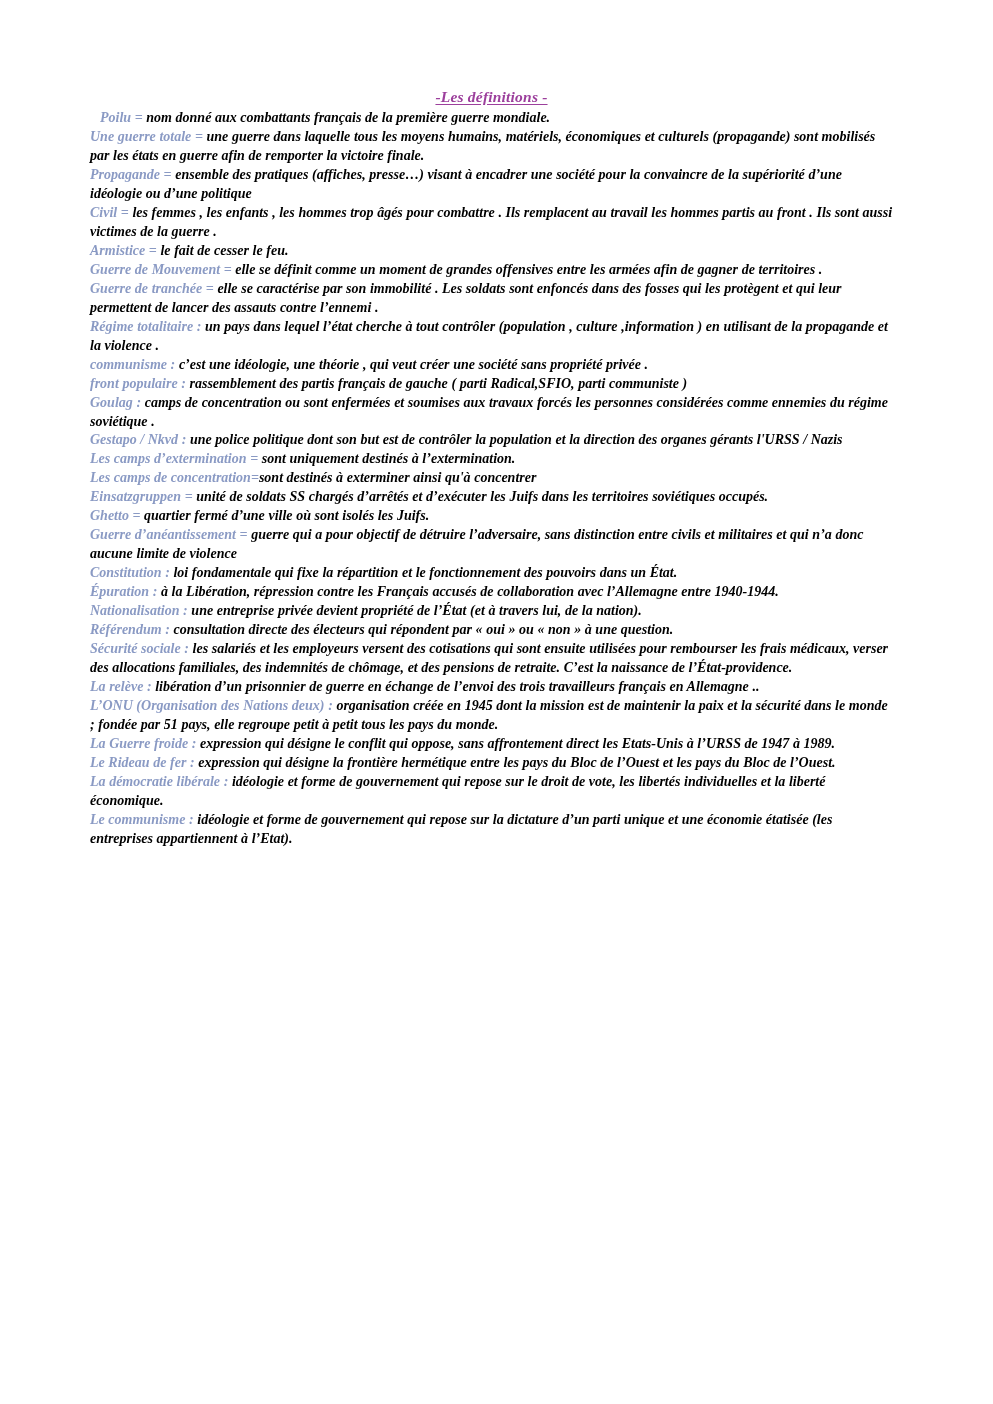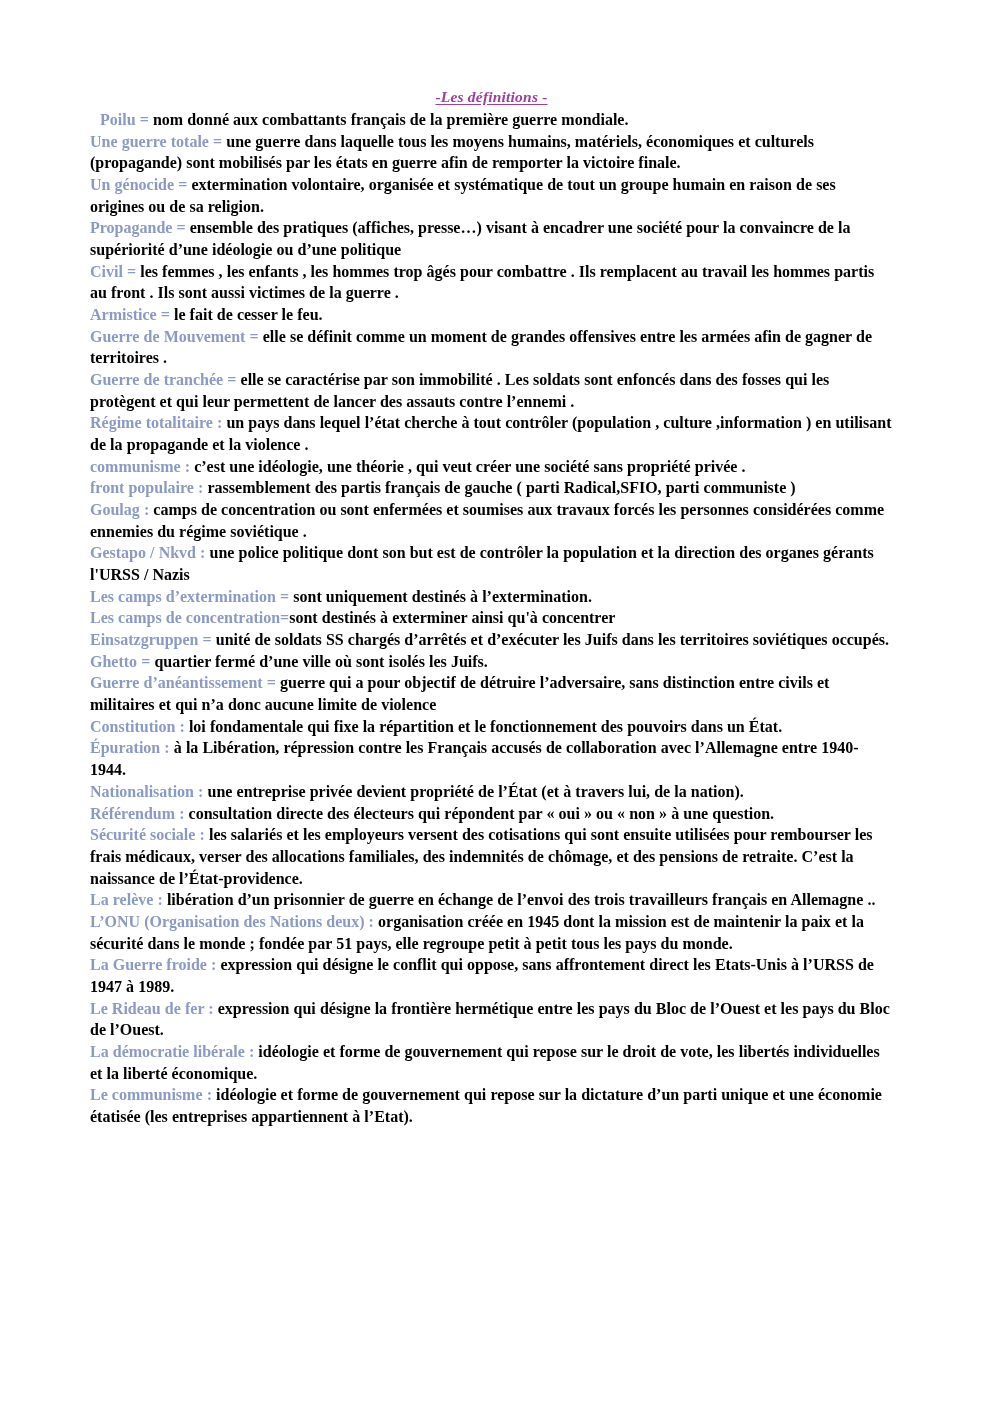--- a/index.html
+++ b/index.html
@@ -35,28 +35,29 @@
     margin: 0 0 3px 0;
     letter-spacing: 0.2px;
     padding-right: 0px;
   }
   .defs {
     margin: 0;
     padding: 0;
     list-style: none;
   }
   .def {
-    font-size: 16px;
+    font-size: 14px;
     font-weight: bold;
     line-height: 1.355;
     margin: 0;
     padding: 0;
     text-align: left;
     color: #000000;
     word-spacing: 0.1px;
+    font-style: italic;
   }
   .term {
     color: #8a9ac4;
     font-weight: bold;
   }
   .def.indent-first {
     text-indent: 10px;
   }
   .body-txt {
     color: #000000;
@@ -65,21 +66,20 @@
 </head>
 <body>
 
 <div class="page">
 
   <h1 class="doc-title">-Les définitions -</h1>
 
   <div class="defs">
       <p class="def indent-first"><span class="term">Poilu</span><span class="term"> = </span><span class="body-txt">nom donné aux combattants français de la première guerre mondiale.</span></p>
       <p class="def"><span class="term">Une guerre totale</span><span class="term"> = </span><span class="body-txt">une guerre dans laquelle tous les moyens humains, matériels, économiques et culturels (propagande) sont mobilisés par les états en guerre afin de remporter la victoire finale.</span></p>
-      <p class="def"><span class="term">Un génocide</span><span class="term"> = </span><span class="body-txt">extermination volontaire, organisée et systématique de tout un groupe humain en raison de ses origines ou de sa religion.</span></p>
       <p class="def"><span class="term">Propagande</span><span class="term"> = </span><span class="body-txt">ensemble des pratiques (affiches, presse…) visant à encadrer une société pour la convaincre de la supériorité d’une idéologie ou d’une politique</span></p>
       <p class="def"><span class="term">Civil</span><span class="term"> = </span><span class="body-txt">les femmes , les enfants , les hommes trop âgés pour combattre . Ils remplacent au travail les hommes partis au front . Ils sont aussi victimes de la guerre .</span></p>
       <p class="def"><span class="term">Armistice</span><span class="term"> = </span><span class="body-txt">le fait de cesser le feu.</span></p>
       <p class="def"><span class="term">Guerre de Mouvement</span><span class="term"> = </span><span class="body-txt">elle se définit comme un moment de grandes offensives entre les armées afin de gagner de territoires .</span></p>
       <p class="def"><span class="term">Guerre de tranchée</span><span class="term"> = </span><span class="body-txt">elle se caractérise par son immobilité . Les soldats sont enfoncés dans des fosses qui les protègent et qui leur permettent de lancer des assauts contre l’ennemi .</span></p>
       <p class="def"><span class="term">Régime totalitaire </span><span class="term"> : </span><span class="body-txt">un pays dans lequel l’état cherche à tout contrôler (population , culture ,information ) en utilisant de la propagande et la violence .</span></p>
       <p class="def"><span class="term">communisme</span><span class="term"> : </span><span class="body-txt">c’est une idéologie, une théorie , qui veut créer une société sans propriété privée .</span></p>
       <p class="def"><span class="term">front populaire</span><span class="term"> : </span><span class="body-txt">rassemblement des partis français de gauche ( parti Radical,SFIO, parti communiste )</span></p>
       <p class="def"><span class="term">Goulag</span><span class="term"> : </span><span class="body-txt">camps de concentration ou sont enfermées et soumises aux travaux forcés les personnes considérées comme ennemies du régime soviétique .</span></p>
       <p class="def"><span class="term">Gestapo / Nkvd </span><span class="term"> : </span><span class="body-txt">une police politique dont son but est de contrôler la population et la direction des organes gérants l'URSS / Nazis</span></p>

